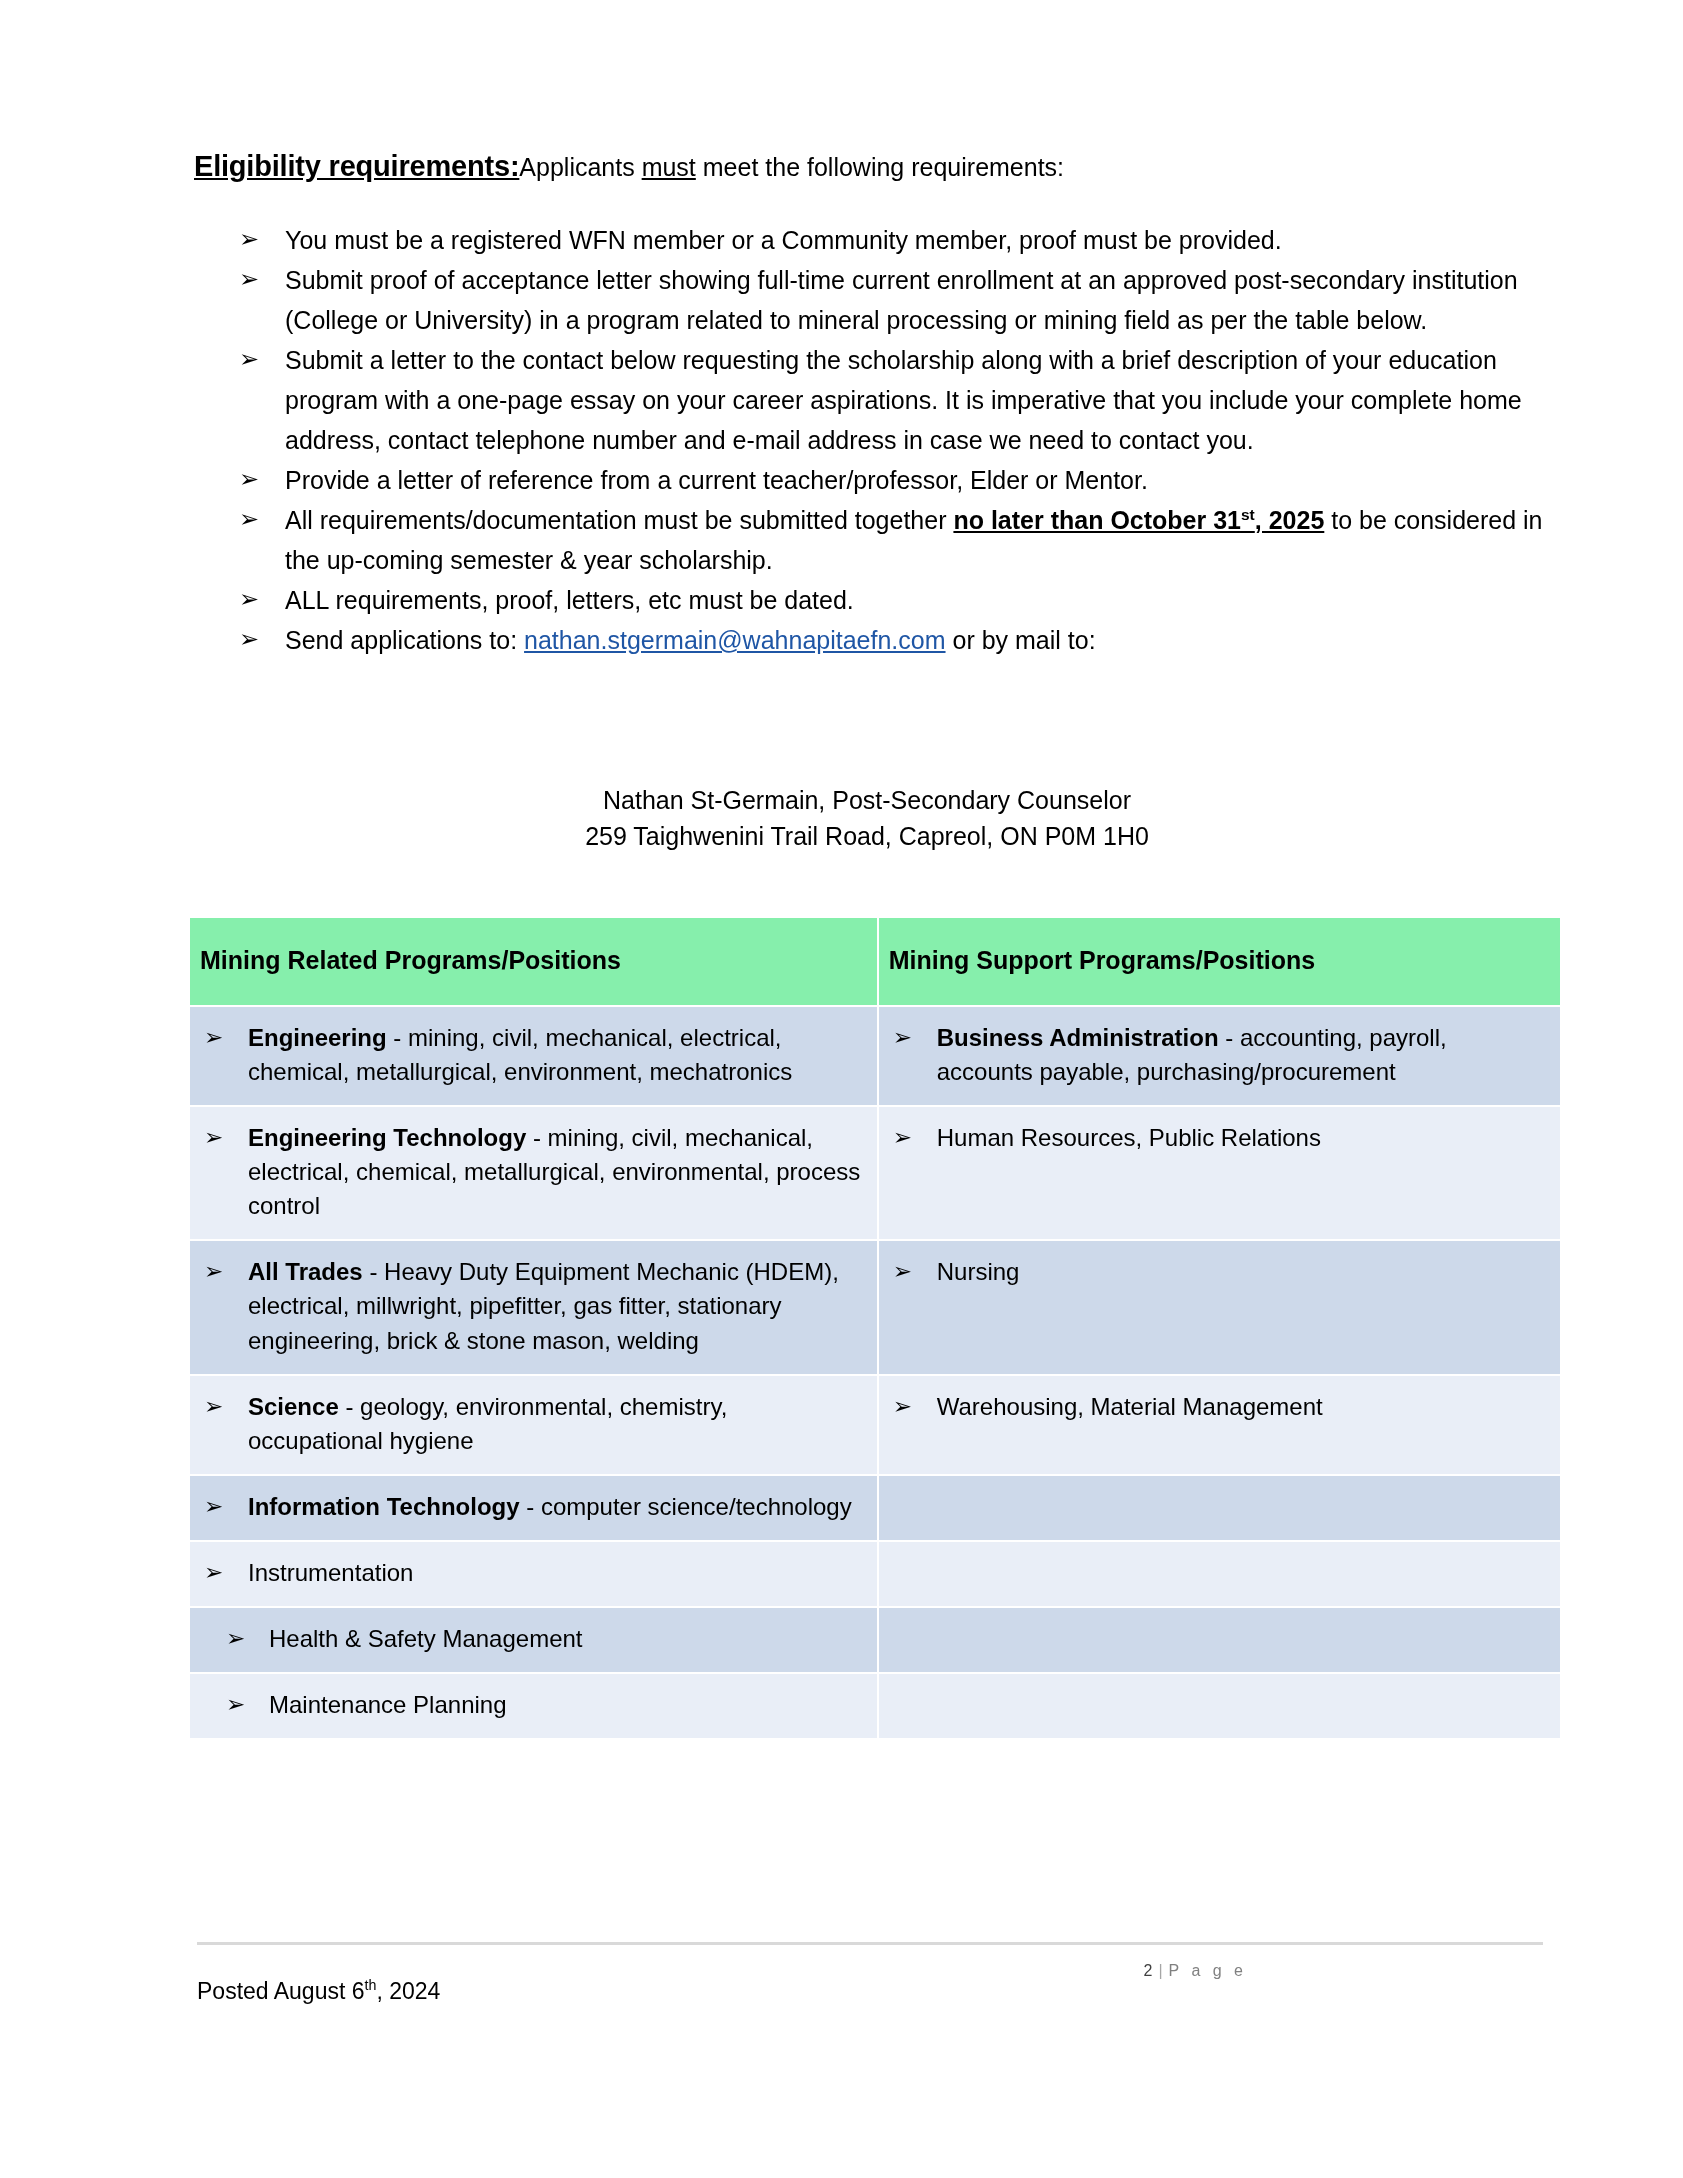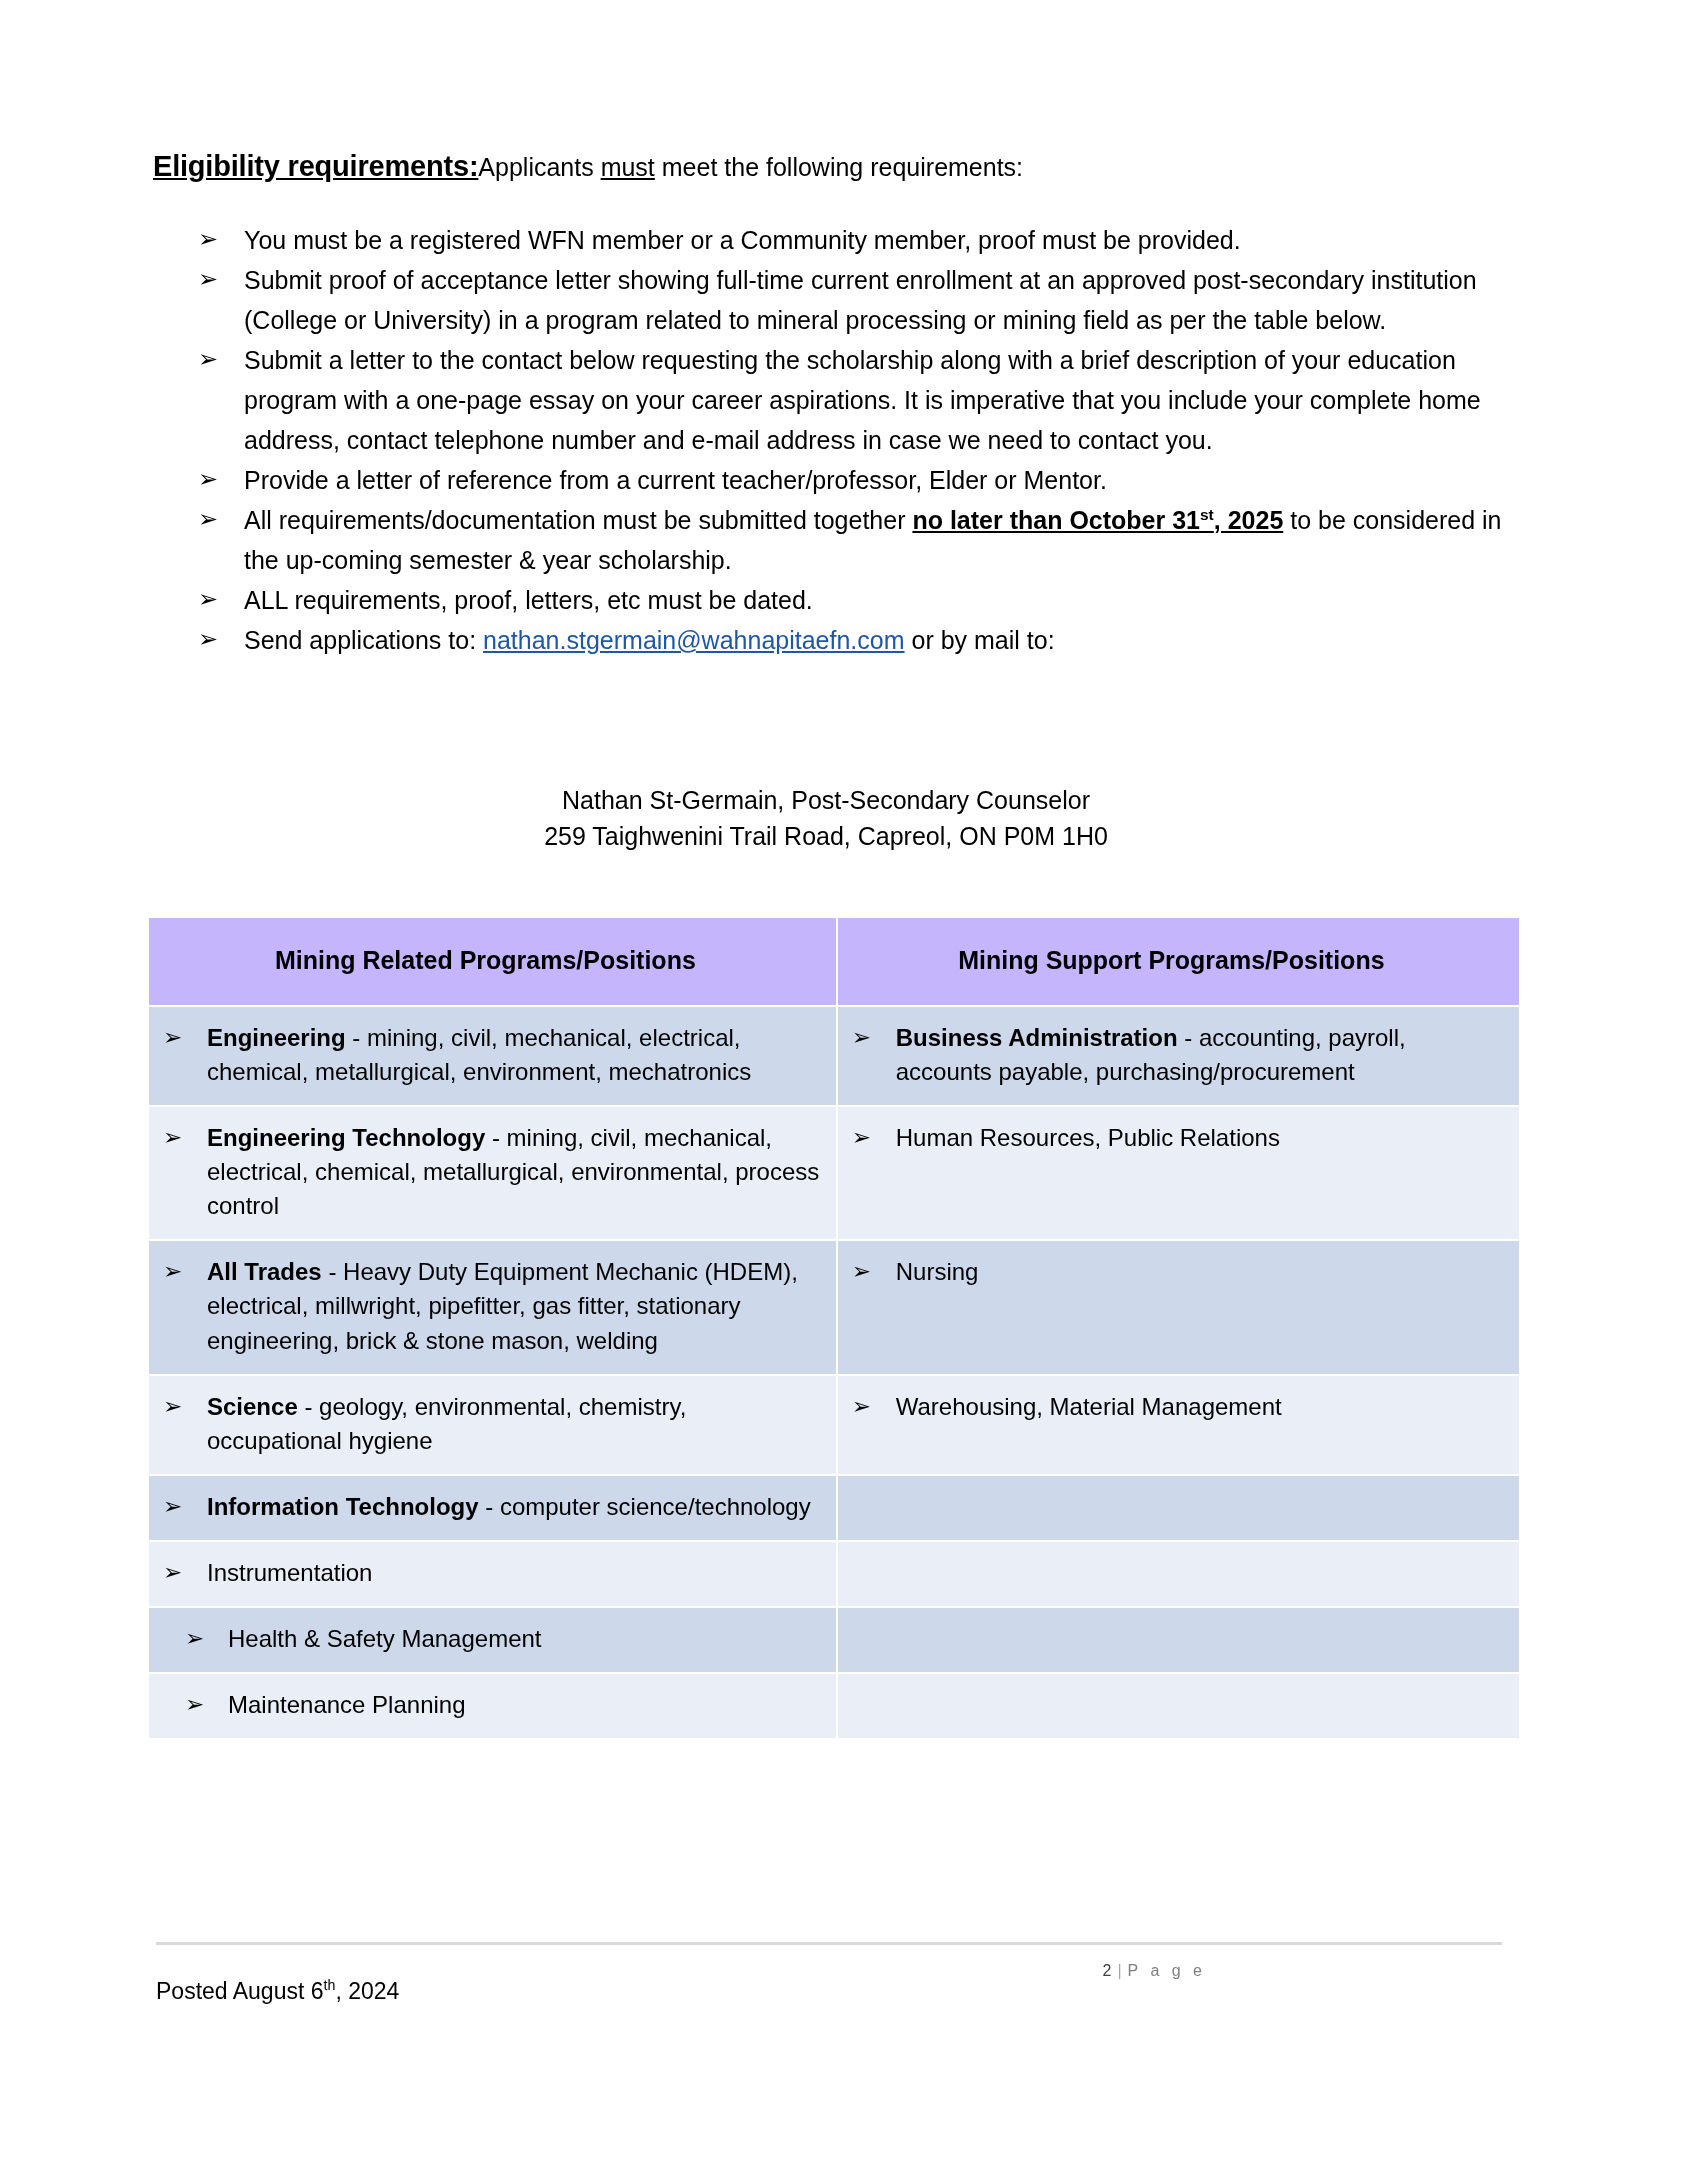--- a/index.html
+++ b/index.html
@@ -13,20 +13,21 @@
     color: #000000;
     position: relative;
     overflow: hidden;
   }
 
   .page {
     position: relative;
     width: 1390px;
     height: 2178px;
     padding: 0;
+    margin-left: 41px;
   }
 
   
   .heading-block {
     position: absolute;
     left: 153px;
     top: 149px;
     width: 1346px;
     font-size: 26px;
     line-height: 1.2;
@@ -92,25 +93,25 @@
     left: 147px;
     top: 916px;
     width: 1374px;
     border-collapse: collapse;
     table-layout: fixed;
   }
   .prog-table col.c1 { width: 50.2%; }
   .prog-table col.c2 { width: 49.8%; }
 
   .prog-table th {
-    background: #c4b5fd;
+    background: #86efac;
     color: #000000;
     font-size: 25px;
     font-weight: bold;
-    text-align: center;
+    text-align: left;
     padding: 28px 24px 30px 10px;
     border: 2px solid #ffffff;
     vertical-align: middle;
   }
   .prog-table td {
     font-size: 24px;
     line-height: 1.42;
     padding: 14px 14px 16px 14px;
     border: 2px solid #ffffff;
     vertical-align: top;

